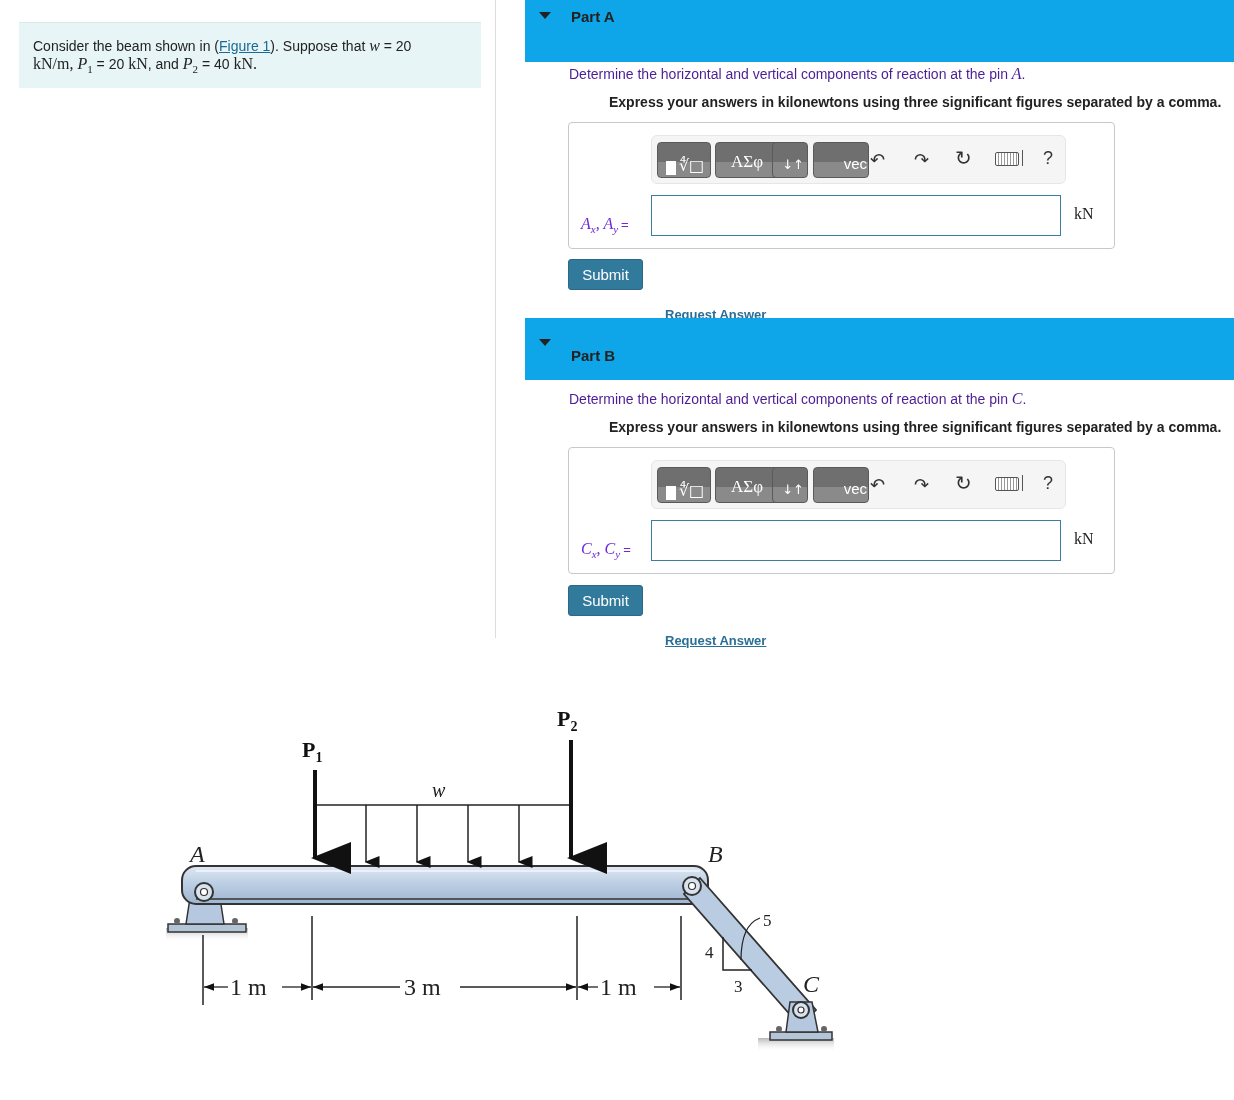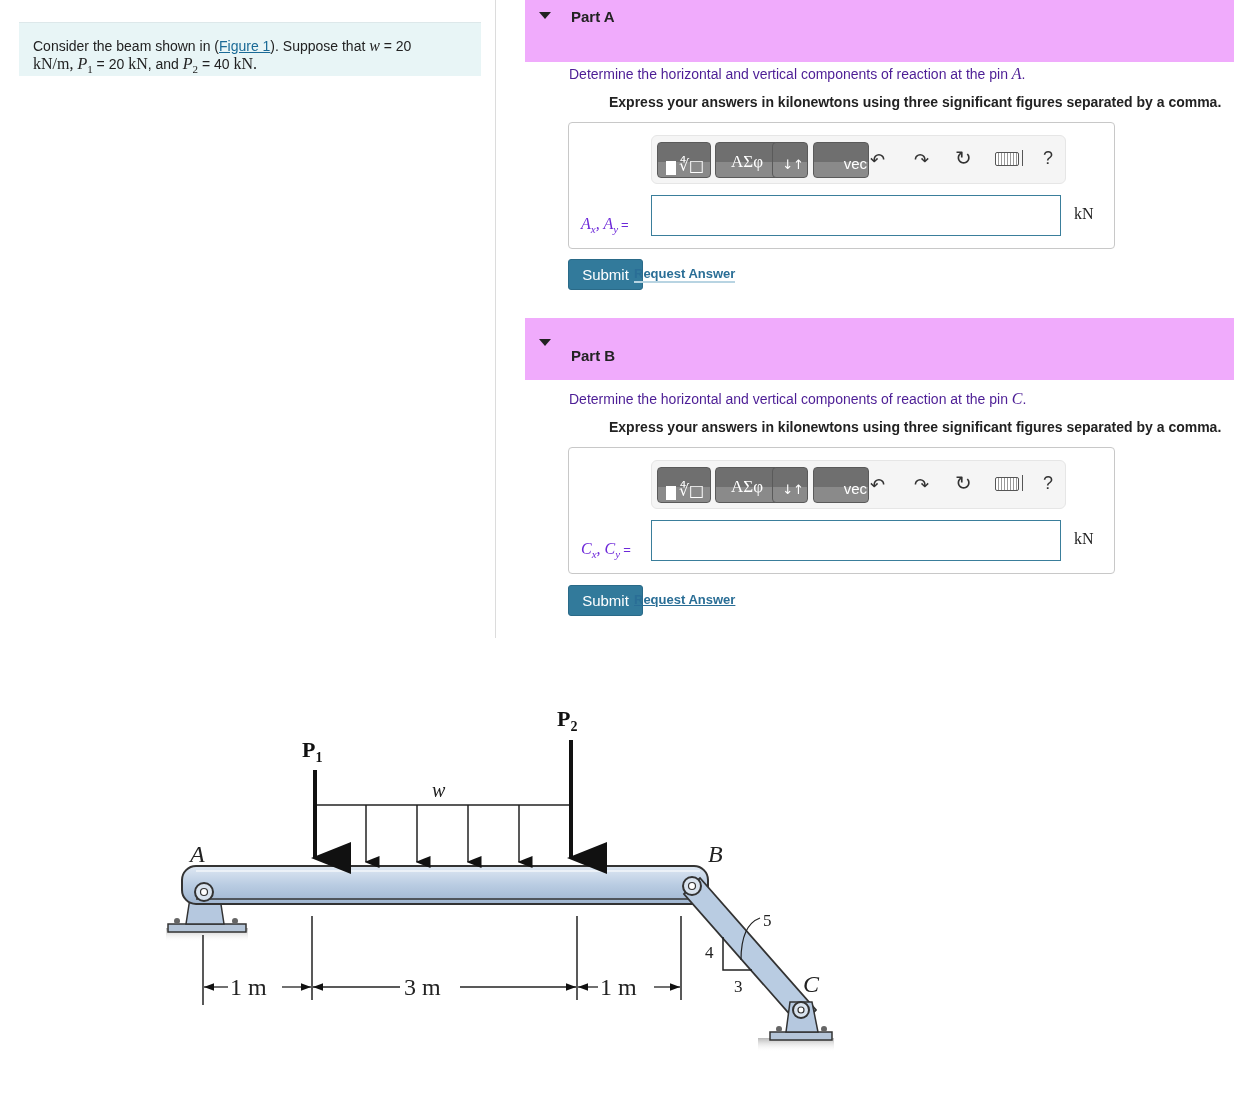--- a/index.html
+++ b/index.html
@@ -1,33 +1,33 @@
 <!DOCTYPE html>
 <html><head>
 <meta charset="utf-8">
 <style>
   * { box-sizing: border-box; margin: 0; padding: 0; }
   html, body { width: 1234px; height: 1100px; background: #ffffff; overflow: hidden; }
   body { font-family: "Liberation Sans", sans-serif; color: #222; position: relative; }
 
   
   .intro {
-    position: absolute; left: 19px; top: 22px; width: 462px; height: 54px;
+    position: absolute; left: 19px; top: 22px; width: 462px; height: 66px;
     background: #e8f5f6; border-top: 1px solid #dde8ea;
     padding: 14px 14px 0 14px; font-size: 14px; line-height: 18px; color: #222;
   }
   .intro a { color: #1a6a96; text-decoration: underline; }
   .math { font-family: "Liberation Serif", serif; font-size: 16px; }
   .math i { font-style: italic; }
   .divider { position: absolute; left: 495px; top: 0; width: 1px; height: 638px; background: #dcdcdc; }
 
   
   .part-header {
     position: absolute; left: 525px; width: 709px; height: 62px;
-    background: #f0abfc; display: flex; align-items: flex-start;
+    background: #0ea5e9; display: flex; align-items: flex-start;
   }
   .part-header .caret { position: absolute; left: 14px; width: 0; height: 0;
     border-left: 6px solid transparent; border-right: 6px solid transparent; border-top: 7px solid #222; }
   .part-header .title { position: absolute; left: 46px; font-size: 15px; font-weight: bold; color: #222; }
 
   .q-text { position: absolute; left: 569px; font-size: 14px; color: #4c1d95; }
   .q-instr { position: absolute; left: 569px; font-size: 14px; font-weight: bold; color: #222; margin-left: 40px; }
 
   .answer-box {
     position: absolute; left: 568px; width: 547px; height: 127px;
@@ -66,21 +66,21 @@
     border: 1px solid #3a7e9b; background: #fff; outline: none; padding: 0 8px; font-size: 15px;
   }
   .unit { position: absolute; left: 505px; top: 82px; font-family: "Liberation Serif", serif; font-size: 16px; color: #222; }
 
   .submit-btn {
     position: absolute; left: 568px; width: 75px; height: 31px; border-radius: 3px;
     background: #327a9b; color: #fff; font-size: 15px; border: 1px solid #2a6a88;
     display: flex; align-items: center; justify-content: center; font-family: "Liberation Sans", sans-serif;
   }
   .request-link {
-    position: absolute; left: 634px; font-size: 13px; font-weight: bold; color: #2a6e96;
+    position: absolute; left: 665px; font-size: 13px; font-weight: bold; color: #2a6e96; margin-top: 41px;
   }
   .request-link.dotted { border-bottom: 2px solid #b8d4e2; }
   .request-link.solid { text-decoration: underline; }
 
   
   .figure { position: absolute; left: 150px; top: 690px; width: 700px; height: 380px; }
   .figure svg { width: 100%; height: 100%; }
   .fig-serif { font-family: "Liberation Serif", serif; }
 </style>
 </head>

